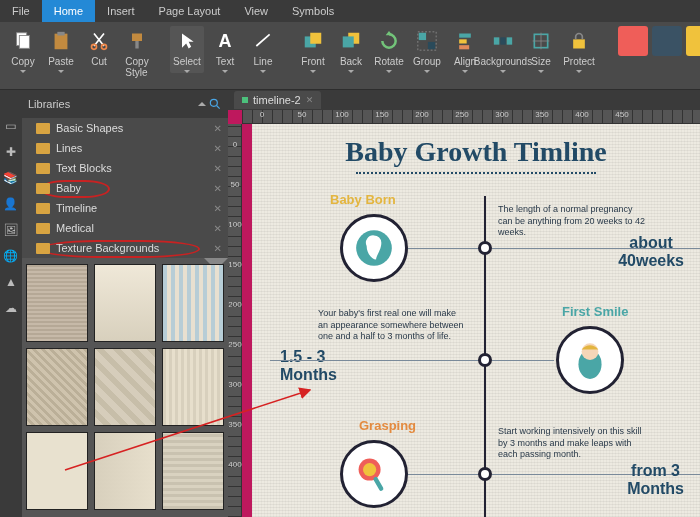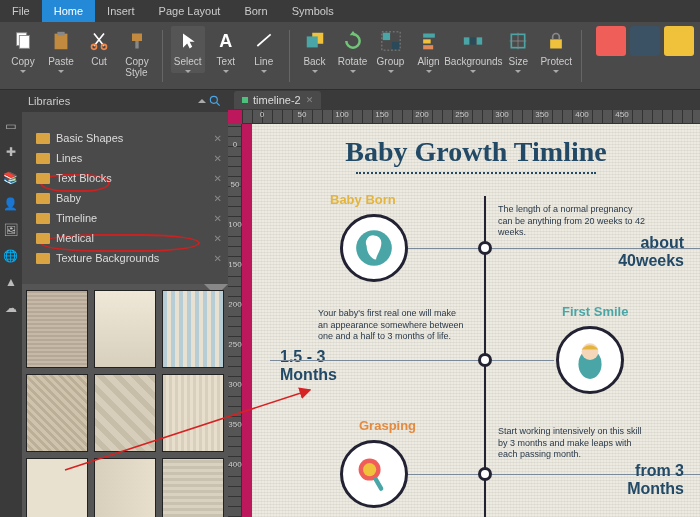--- a/index.html
+++ b/index.html
@@ -19,25 +19,25 @@
 .rb-sep { width:1px; height:52px; background:#666; margin:4px 4px 0; }
 .swatches { display:flex; gap:4px; align-items:center; margin-left:6px; }
 .swatch { width:30px; height:30px; border-radius:3px; cursor:pointer; }
 
 
 .rail { position:absolute; left:0; top:90px; width:22px; bottom:0; background:#3a3a3a; display:flex; flex-direction:column; align-items:center; padding-top:28px; gap:10px; }
 .rail .ri { width:16px; height:16px; display:flex; align-items:center; justify-content:center; color:#bbb; font-size:12px; cursor:pointer; }
 
 
 .libpanel { position:absolute; left:22px; top:90px; width:206px; bottom:0; background:#4a4a4a; display:flex; flex-direction:column; }
-.libpanel .hdr { height:22px; background:#3a3a3a; display:flex; align-items:center; padding:0 6px; color:#ccc; font-size:11px; justify-content:space-between; }
+.libpanel .hdr { height:28px; background:#3a3a3a; display:flex; align-items:center; padding:0 6px; color:#ccc; font-size:11px; justify-content:space-between; }
 .libpanel .hdr .search { display:flex; align-items:center; gap:2px; }
 .libpanel .hdr .chev { width:0; height:0; border-left:4px solid transparent; border-right:4px solid transparent; border-bottom:4px solid #aaa; margin-left:4px;}
 .libpanel .hdr svg { width:14px; height:14px; }
-.libtree { padding:16px 0; }
+.libtree { padding:0 0; }
 .librow { height:20px; display:flex; align-items:center; padding-left:14px; color:#ddd; font-size:11px; position:relative; cursor:pointer; }
 .librow .folder { width:14px; height:11px; background:#d9a441; margin-right:6px; border-radius:1px; }
 .librow .close { position:absolute; right:6px; color:#888; font-size:10px; }
 .circ-highlight { position:absolute; border:2px solid #c82222; border-radius:50%/70%; pointer-events:none; }
 
 
 .texgrid { flex:1; background:#555; padding:6px 4px; display:grid; grid-template-columns:repeat(3,1fr); grid-auto-rows:78px; gap:6px; overflow:hidden; position:relative; }
 .texgrid::after { content:""; position:absolute; right:0; top:0; width:12px; height:12px; border-top:6px solid #888; border-left:6px solid transparent; border-right:6px solid transparent; }
 .tex { cursor:pointer; border:1px solid #222; }
 .tex.t1 { background:repeating-linear-gradient(0deg,#c6b9a8 0 2px,#b5a896 2px 4px); }
@@ -66,35 +66,35 @@
 .page { position:absolute; left:10px; top:0; right:0; bottom:0; padding:12px 18px 0; background-color:#edeae1; background-image:repeating-linear-gradient(0deg,rgba(0,0,0,.05) 0 1px,transparent 1px 3px),repeating-linear-gradient(90deg,rgba(0,0,0,.03) 0 1px,transparent 1px 3px); }
 .title { text-align:center; font-family:"Times New Roman",serif; font-size:28px; font-weight:bold; color:#224a66; }
 .title-u { width:240px; margin:4px auto 12px; border-top:2px dotted #224a66; }
 .timeline { position:relative; height:360px; }
 .vline { position:absolute; left:214px; top:10px; bottom:0; width:2px; background:#223; }
 .node { position:absolute; left:208px; width:14px; height:14px; border-radius:50%; background:#fff; border:3px solid #223; }
 .circle { position:absolute; width:68px; height:68px; border-radius:50%; background:#fff; border:3px solid #223; display:flex; align-items:center; justify-content:center; }
 .hlabel { position:absolute; font-size:13px; font-weight:bold; }
 .yellow { color:#e3b53f; } .teal { color:#4aa6a6; } .orange { color:#e38a3f; }
 .desc { position:absolute; font-size:9px; color:#2a3a4a; width:150px; line-height:1.3; }
-.bigside { position:absolute; right:-2px; font-size:16px; font-weight:bold; color:#224a66; text-align:right; }
+.bigside { position:absolute; right:-2px; font-size:16px; font-weight:bold; color:#224a66; text-align:center; }
 .hline { position:absolute; height:1px; background:#7a8a9a; }
 
 
 .arrow-ann { position:absolute; pointer-events:none; }
 </style>
 </head>
 <body>
 
 <div class="menubar">
   <div class="mi">File</div>
   <div class="mi active">Home</div>
   <div class="mi">Insert</div>
   <div class="mi">Page Layout</div>
-  <div class="mi">Born</div>
+  <div class="mi">View</div>
   <div class="mi">Symbols</div>
 </div>
 
 <div class="ribbon">
   <div class="rb-btn">
       <div class="ic">
         <svg viewBox="0 0 24 24" width="22" height="22">
           <rect x="5" y="3" width="11" height="14" fill="#fff" stroke="#888"></rect>
           <rect x="8" y="6" width="11" height="14" fill="#fff" stroke="#888"></rect>
         </svg>
@@ -150,20 +150,30 @@
   <div class="rb-btn">
       <div class="ic">
         <svg viewBox="0 0 24 24" width="20" height="20">
           <path d="M4 18 L20 4" stroke="#fff" stroke-width="2"></path>
         </svg>
       </div>
       <div class="lbl">Line</div>
       <div class="dd"></div>
     </div>
   <div class="rb-sep"></div>
+  <div class="rb-btn">
+      <div class="ic">
+        <svg viewBox="0 0 24 24" width="22" height="22">
+          <rect x="3" y="7" width="12" height="12" fill="#4aa6a6"></rect>
+          <rect x="9" y="3" width="12" height="12" fill="#f0c23c"></rect>
+        </svg>
+      </div>
+      <div class="lbl">Front</div>
+      <div class="dd"></div>
+    </div>
   <div class="rb-btn">
       <div class="ic">
         <svg viewBox="0 0 24 24" width="22" height="22">
           <rect x="9" y="3" width="12" height="12" fill="#f0c23c"></rect>
           <rect x="3" y="7" width="12" height="12" fill="#4aa6a6"></rect>
         </svg>
       </div>
       <div class="lbl">Back</div>
       <div class="dd"></div>
     </div>

